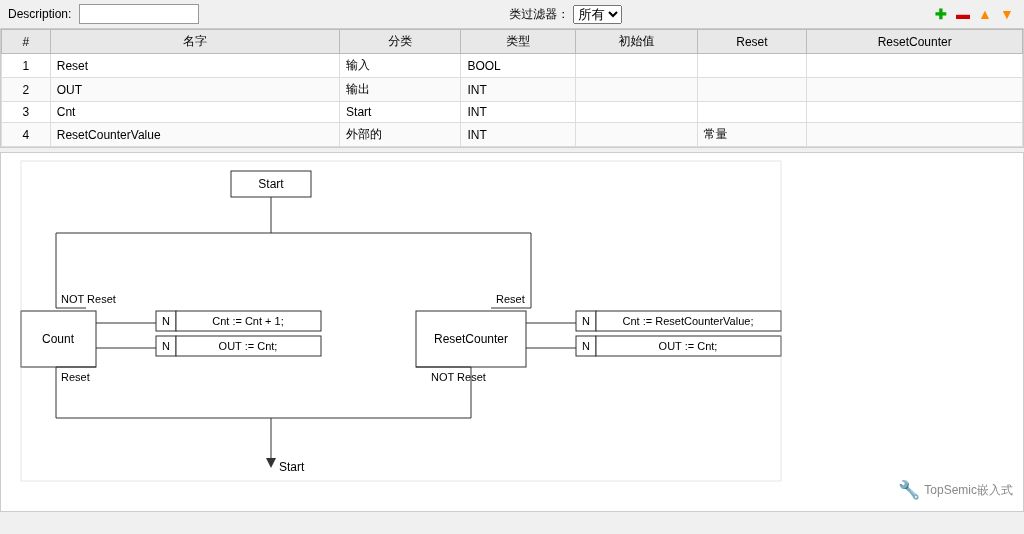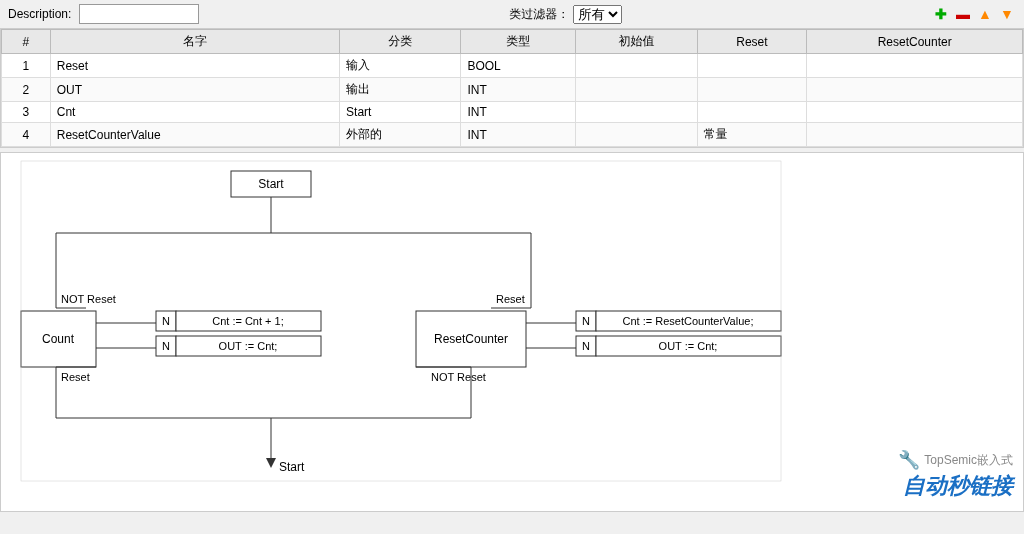--- a/index.html
+++ b/index.html
@@ -192,15 +192,14 @@
     <text x="278" y="318" font-size="12" font-family="Arial">Start</text>
 
     <rect x="20" y="8" width="760" height="320" fill="none" stroke="#ccc" stroke-width="0.5"></rect>
   </svg>
 
   <div class="watermark">
     <div class="watermark-top">
       <span style="font-size:18px;">🔧</span>
       <span>TopSemic嵌入式</span>
     </div>
-    <div class="watermark-bottom">自动秒链接</div>
   </div>
 </div>
 
 </body></html>

